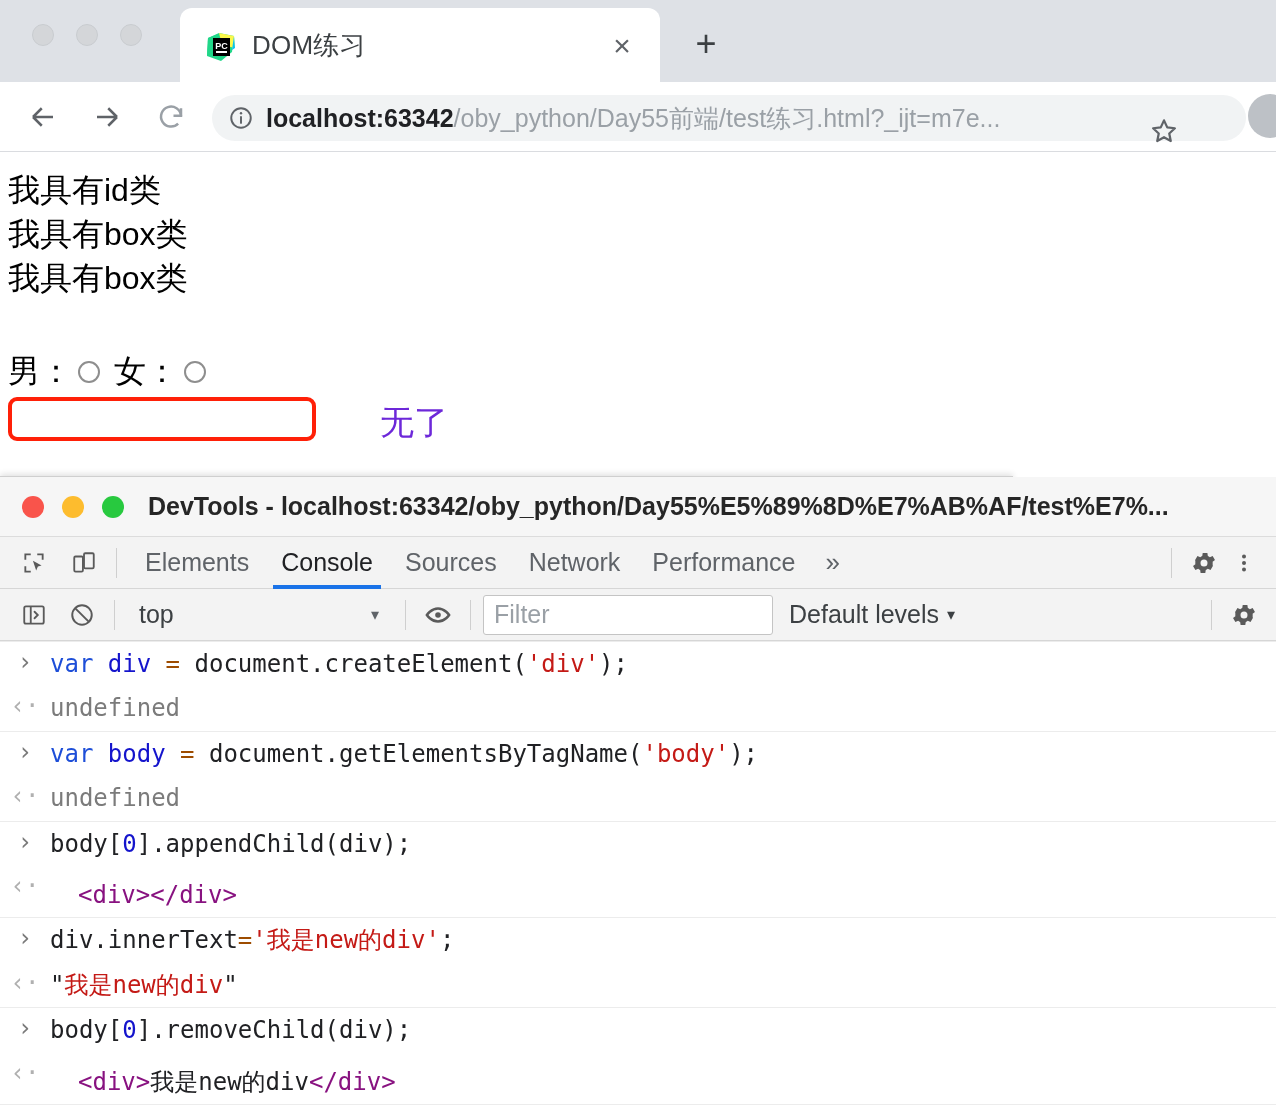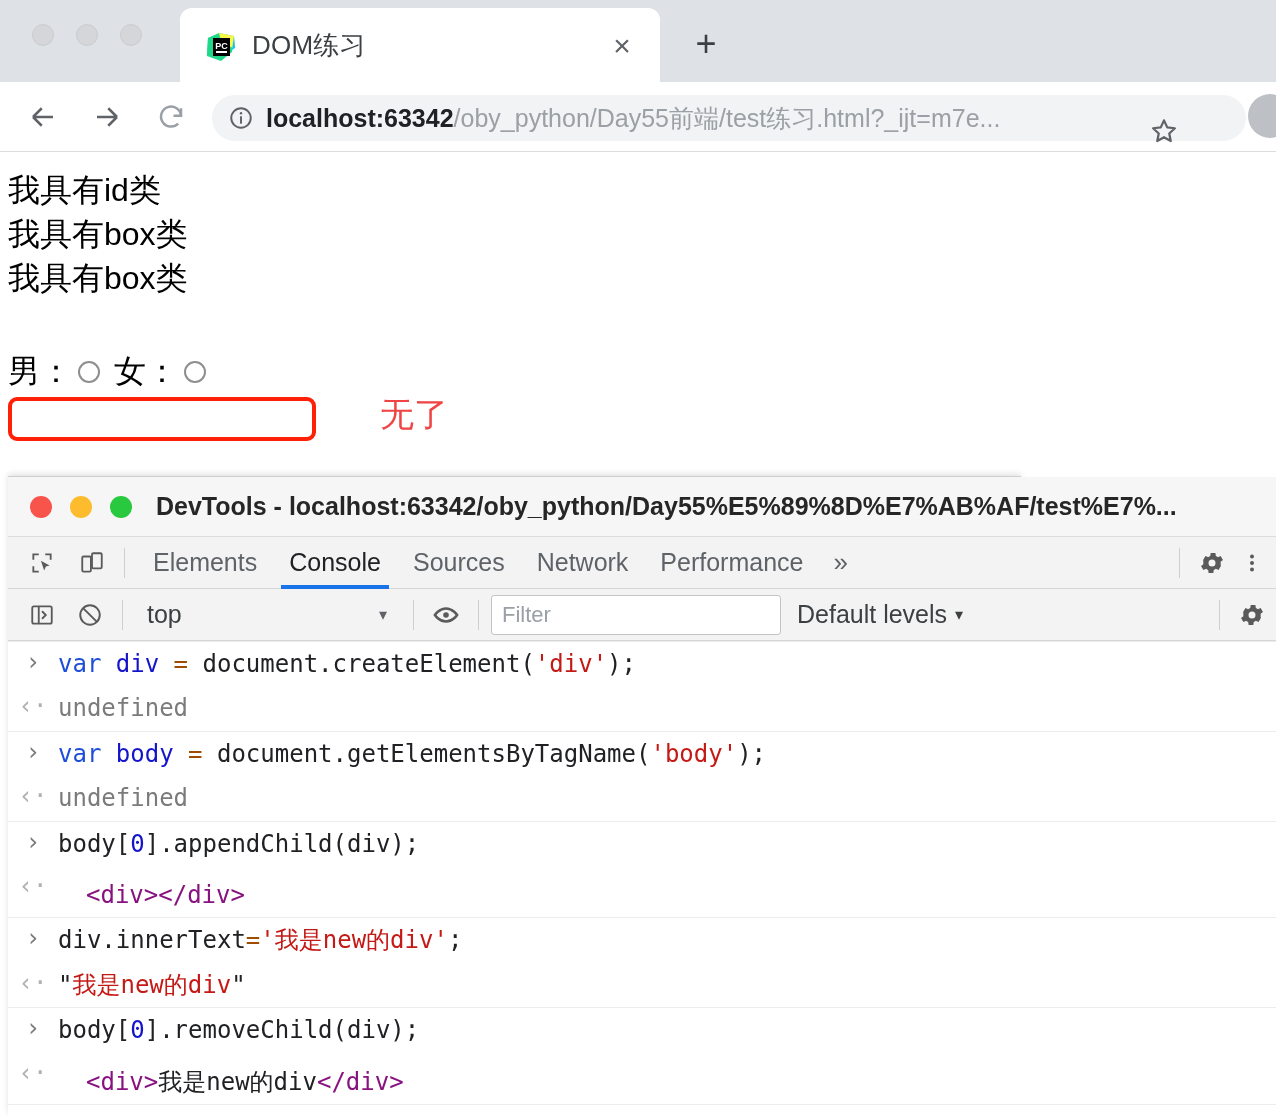--- a/index.html
+++ b/index.html
@@ -105,27 +105,27 @@
   .radio-ctrl {
     width:22px; height:22px; border-radius:50%;
     border:2px solid #8e8e8e; background:#fff;
     display:inline-block; margin:0 14px 0 6px;
   }
   .red-input {
     position:absolute; left:8px; top:245px; width:308px; height:44px;
     border:4px solid #ff2008; border-radius:9px; background:#fff;
   }
   .no-more {
-    position:absolute; left:380px; top:240px;
-    font-size:34px; color:#ef4444; white-space:nowrap;
+    position:absolute; left:380px; top:248px;
+    font-size:34px; color:#6d28d9; white-space:nowrap;
   }
 
   
   .devtools {
-    position:absolute; left:8px; top:476px; width:1013px; height:640px;
+    position:absolute; left:0; top:476px; width:1013px; height:640px;
     background:#ffffff;
     border-top:1px solid #cfcfcf;
     box-shadow:0 -2px 6px rgba(0,0,0,0.12);
   }
   .dt-titlebar {
     position:absolute; left:0; top:0; width:1276px; height:60px;
     background:#f6f6f6;
     border-bottom:1px solid #dcdcdc;
     display:flex; align-items:center;
   }
@@ -164,21 +164,21 @@
     display:flex; align-items:center;
   }
   .ctx-select {
     width:266px; height:40px; display:flex; align-items:center;
     font-size:25px; color:#3c4043; padding-left:12px; position:relative;
   }
   .ctx-caret { position:absolute; right:14px; font-size:16px; color:#5f6368; }
   .filter-input {
     width:290px; height:40px; background:#ffffff;
     border:1px solid #c4c4c4; border-radius:3px;
-    font-size:22px; color:#9aa0a6; padding:0 10px;
+    font-size:25px; color:#9aa0a6; padding:0 10px;
     display:flex; align-items:center;
     font-family:"Liberation Sans", sans-serif;
   }
   .levels {
     margin-left:16px; font-size:25px; color:#3c4043; display:flex; align-items:center; gap:8px;
   }
   .levels .caret { font-size:16px; }
 
   
   .console {

